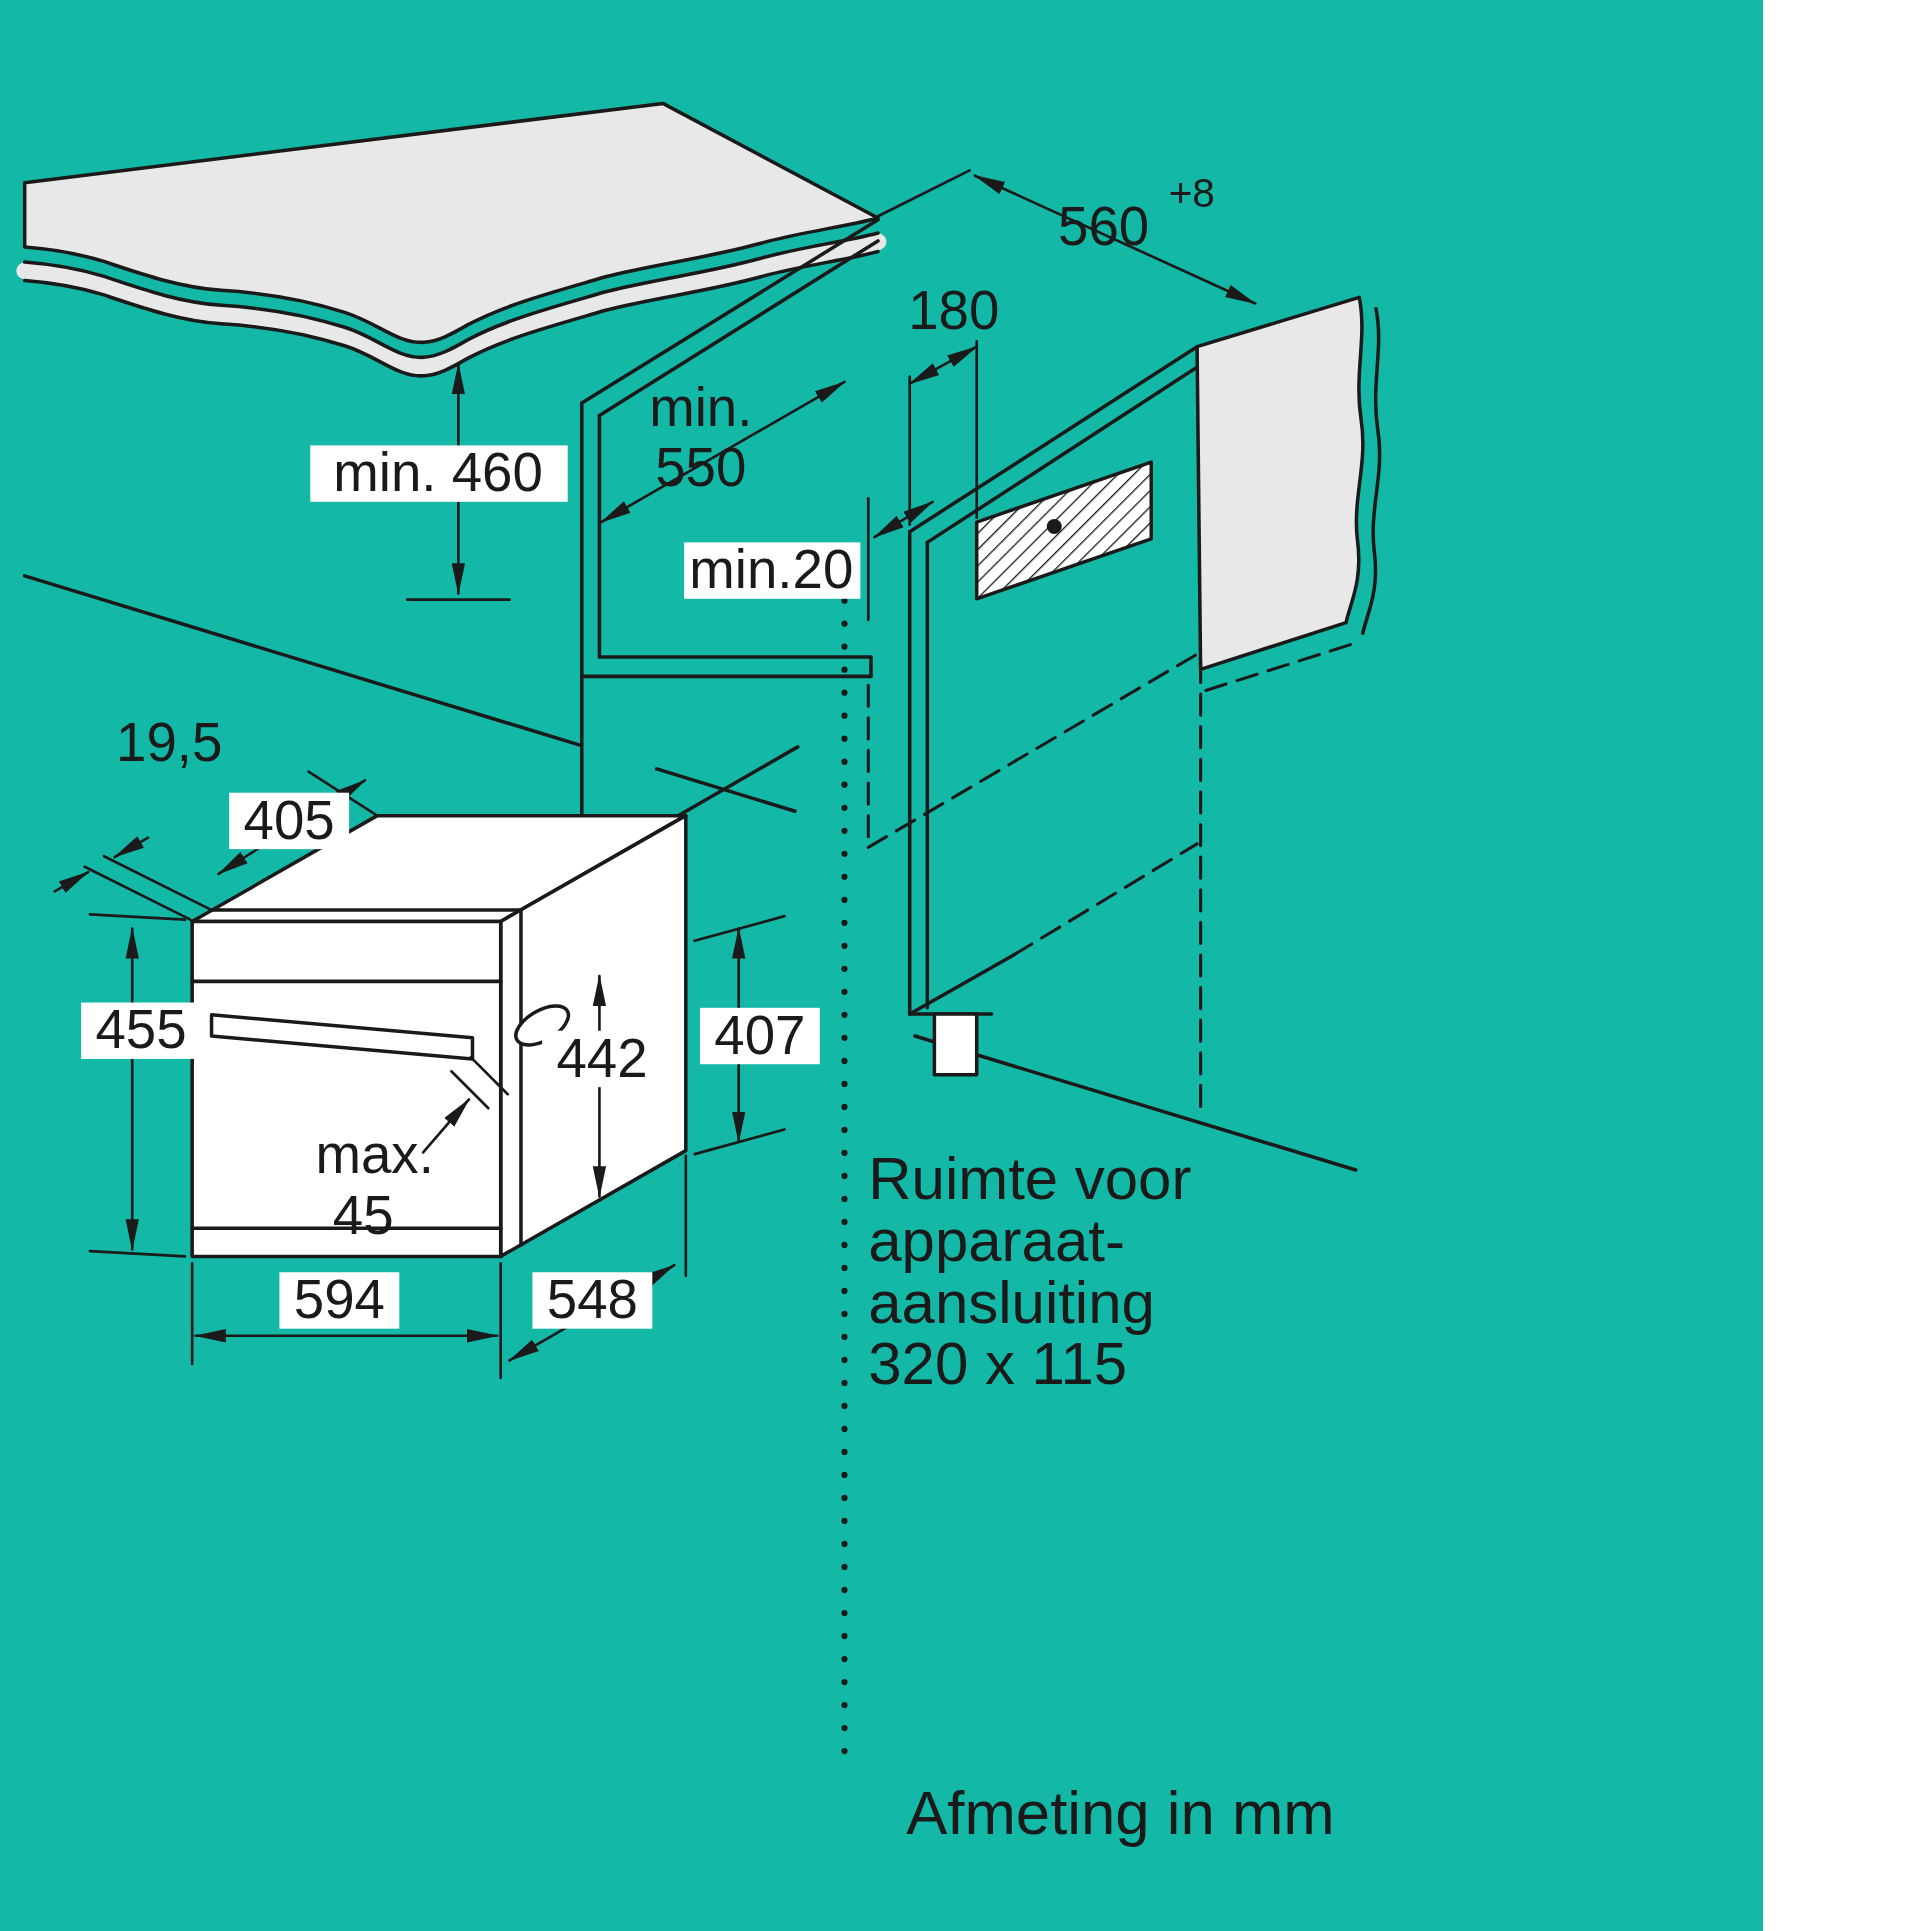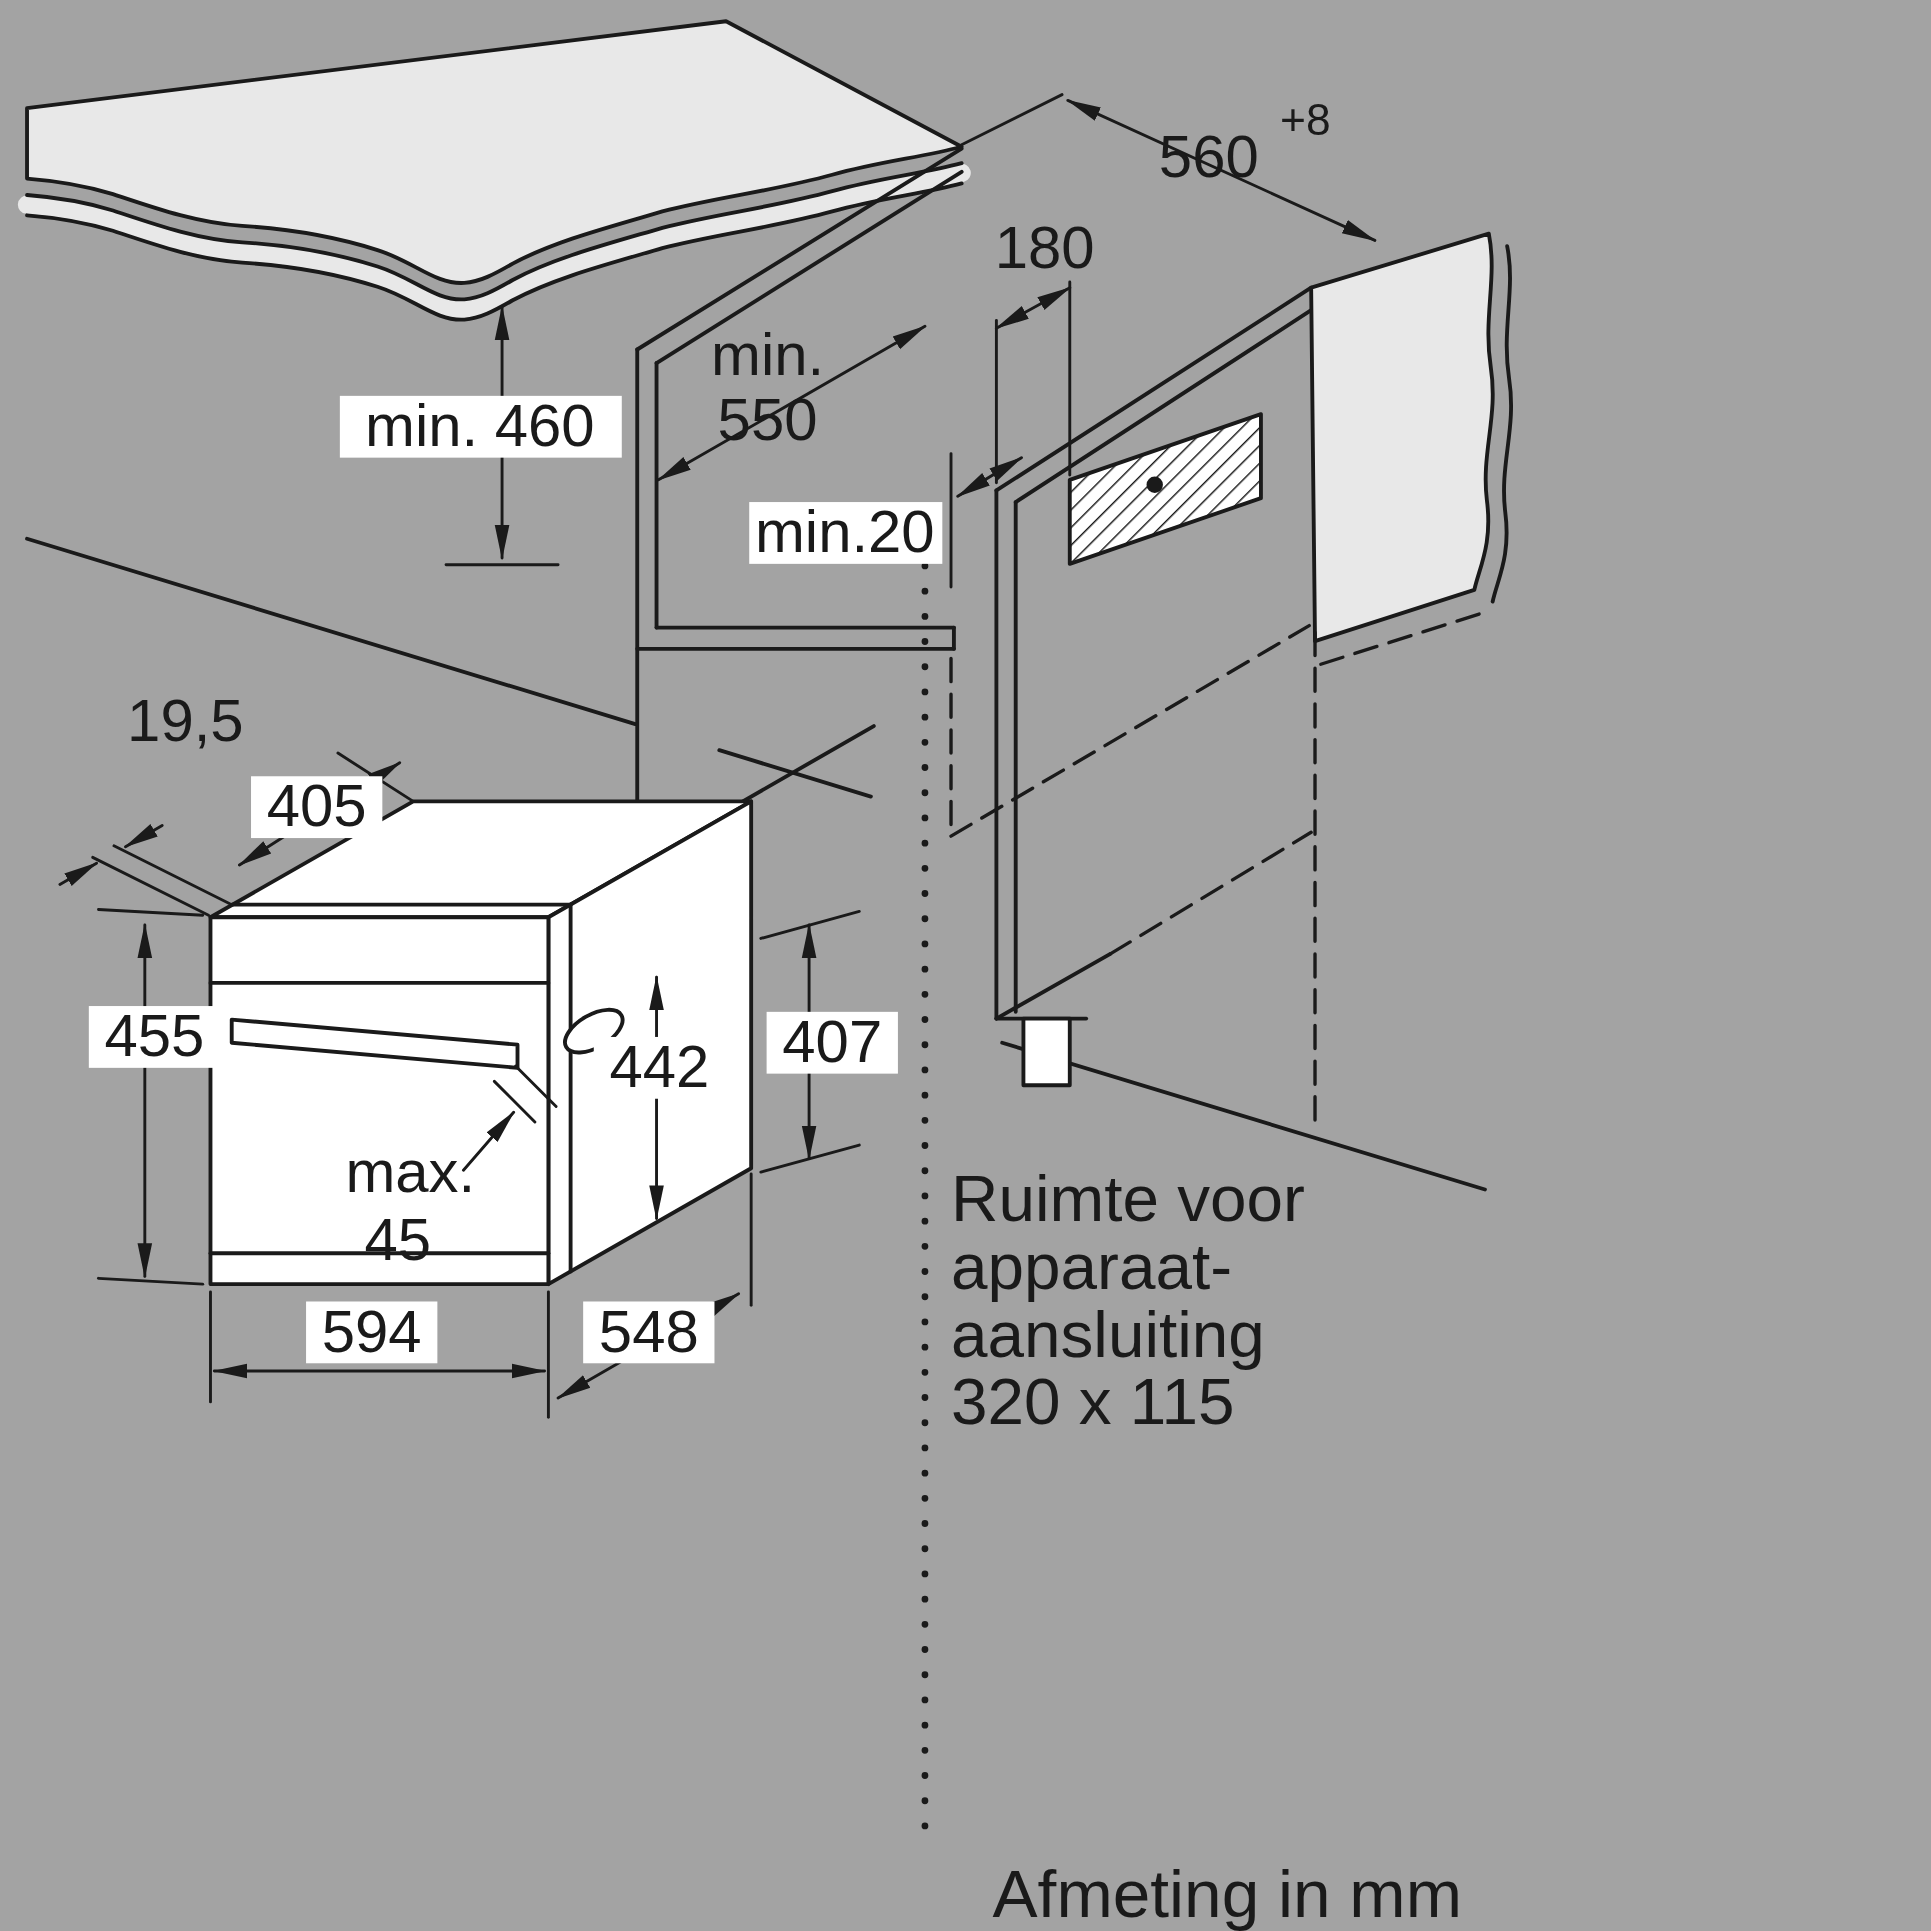--- a/index.html
+++ b/index.html
@@ -1,16 +1,16 @@
 <!DOCTYPE html>
 <html><head>
 <meta charset="utf-8">
 <style>
   html,body{margin:0;padding:0;background:#ffffff;}
-  .stage{width:1931px;height:1931px;position:relative;background:#a3a3a3;overflow:hidden;}
+  .stage{width:1763px;height:1931px;position:relative;background:#14b8a6;overflow:hidden;}
   svg{display:block;width:100%;height:100%;}
   .t{font-family:"Liberation Sans","DejaVu Sans",sans-serif;fill:#1a1a1a;text-anchor:middle;}
   .t-start{text-anchor:start;}
   .dim{font-size:62px;}
   .dim-sup{font-size:46px;}
   .note{font-size:68px;}
   .units{font-size:70px;}
 </style>
 </head>
 <body>

